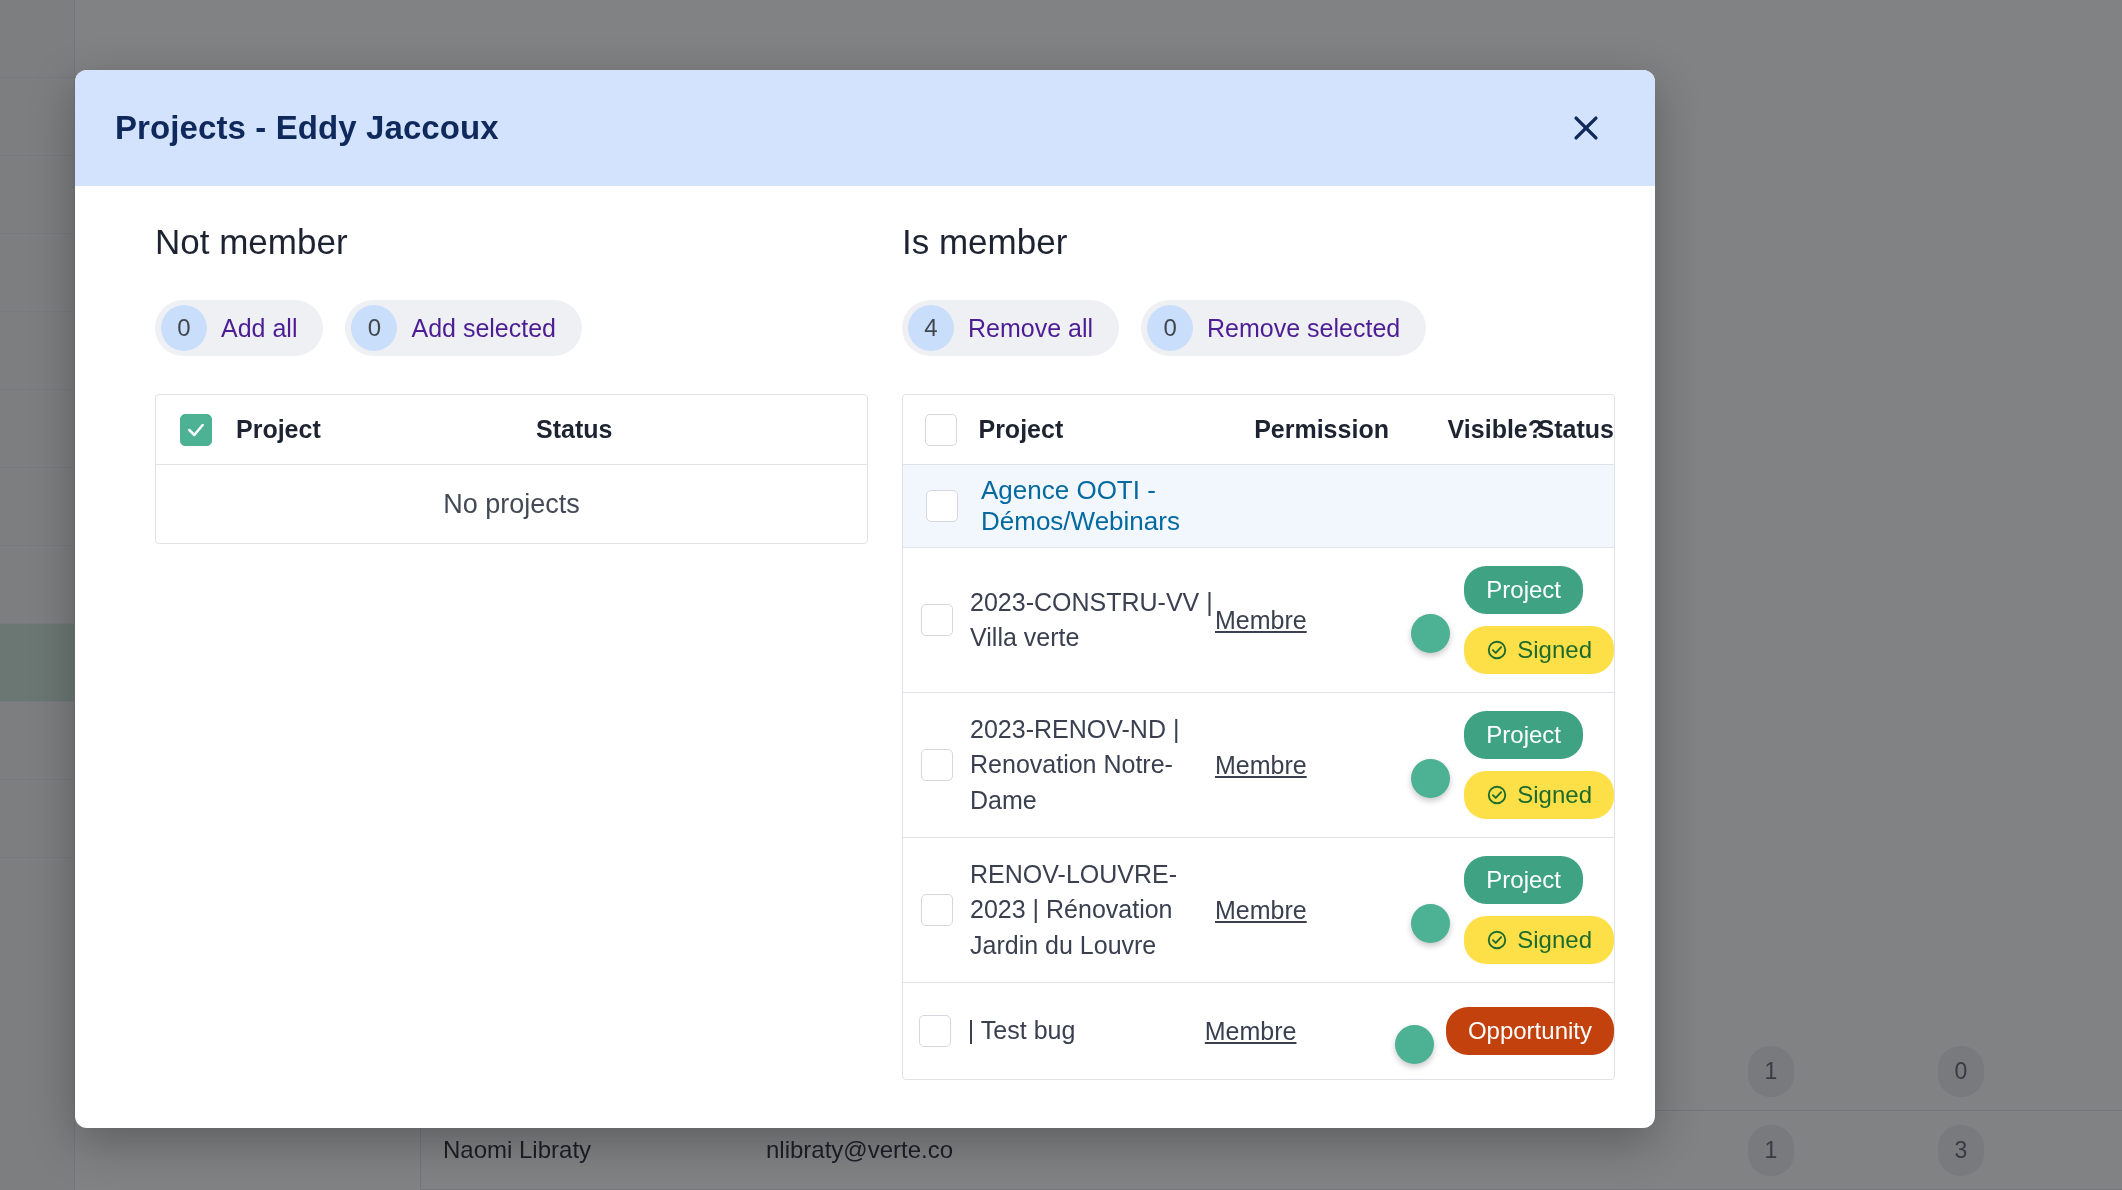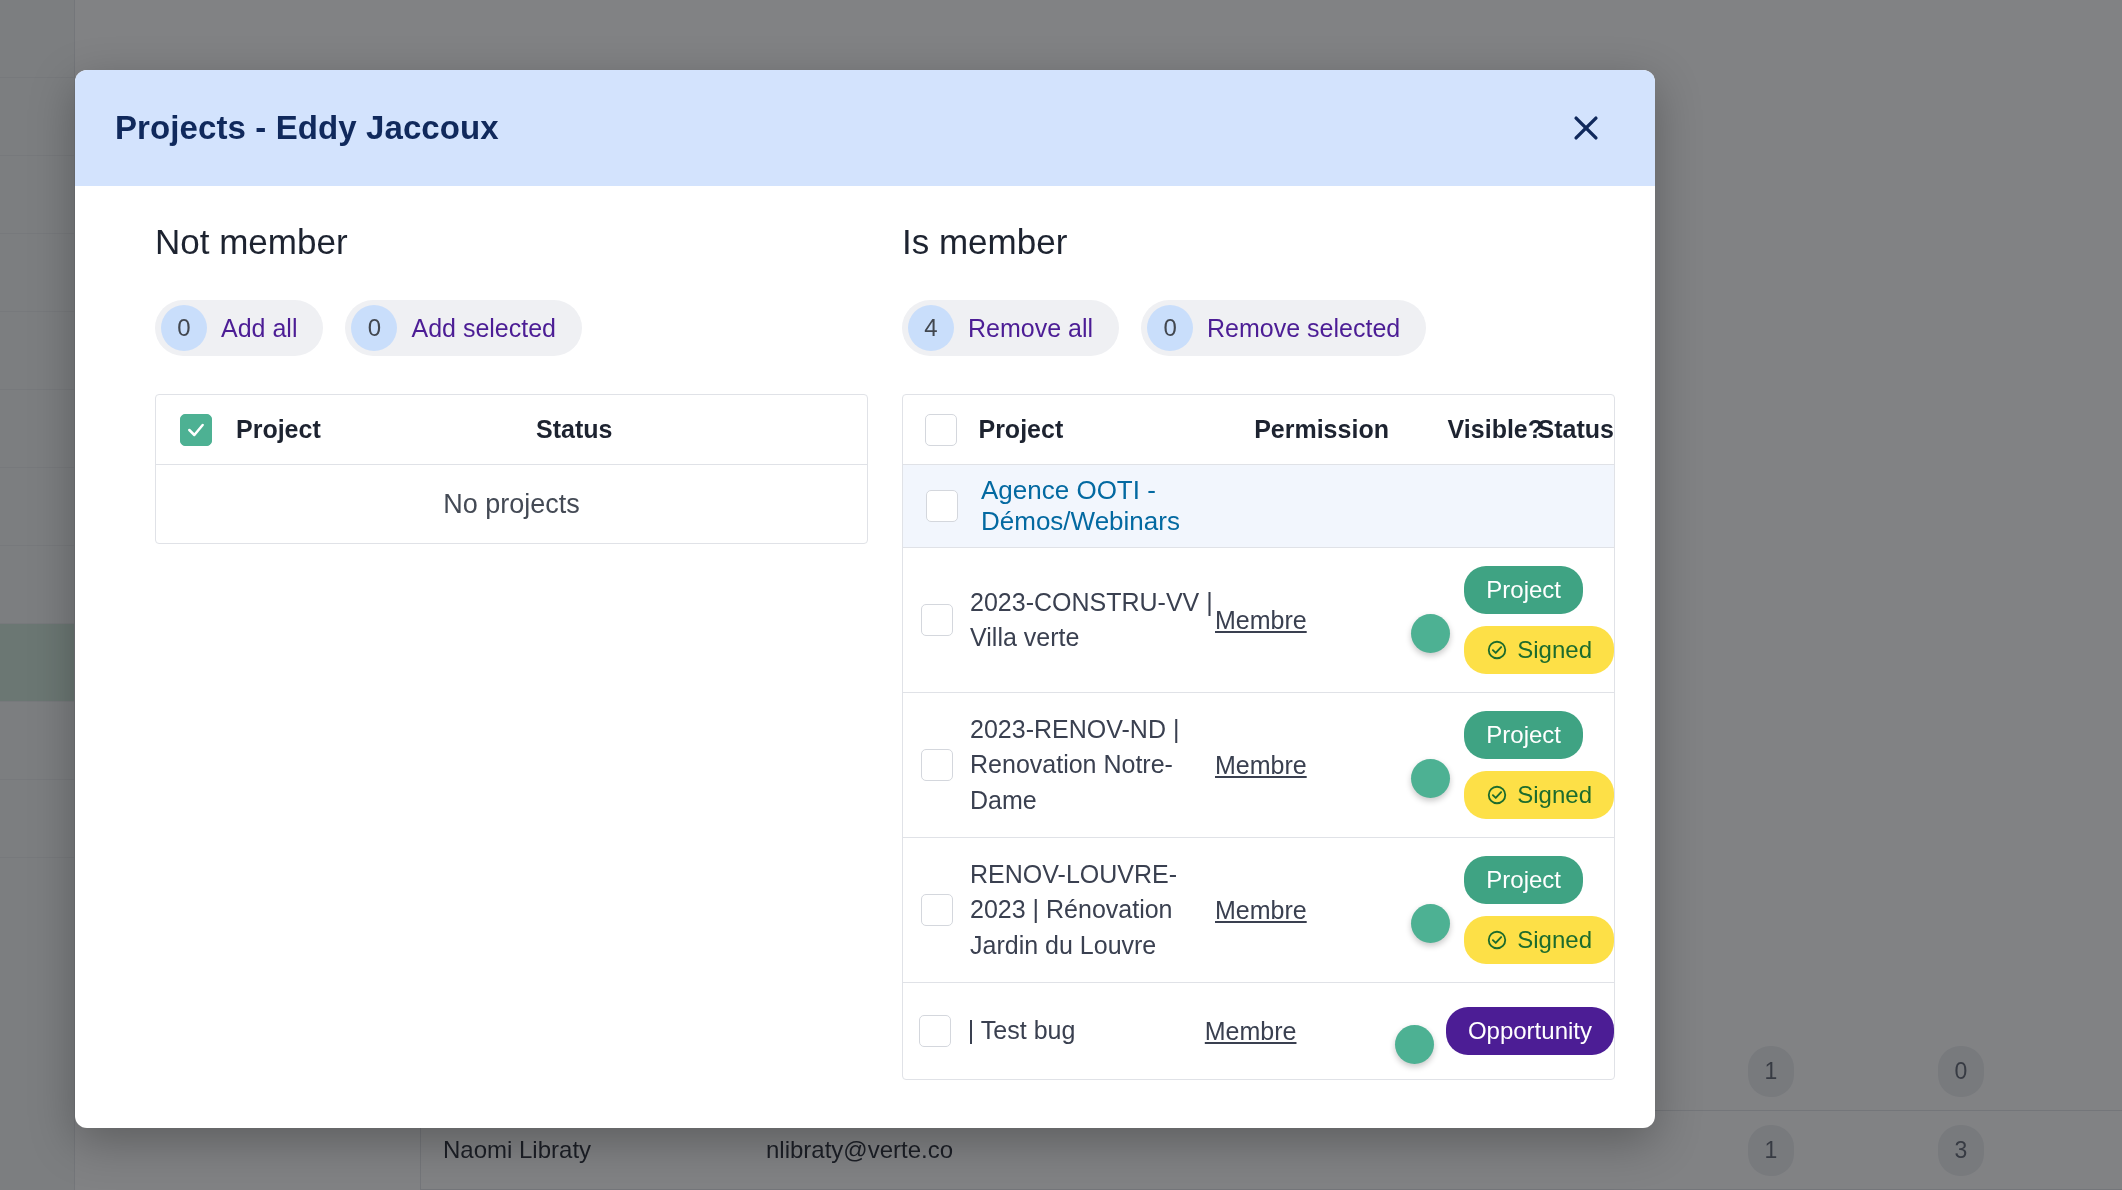--- a/index.html
+++ b/index.html
@@ -258,21 +258,21 @@
     display: inline-flex;
     align-items: center;
     gap: 9px;
     border-radius: 22px;
     font-size: 24px;
     padding: 10px 22px;
     white-space: nowrap;
   }
   .badge-project     { background: #3fa383; color: #ffffff; }
   .badge-signed      { background: #fde047; color: #1c6b2d; }
-  .badge-opportunity { background: #4c1d95; color: #ffffff; }
+  .badge-opportunity { background: #c2410c; color: #ffffff; }
 </style>
 </head>
 <body>
 
 <div id="app-background">
   <div id="bg-sidebar">
     <div class="bg-nav-item"></div>
     <div class="bg-nav-item"></div>
     <div class="bg-nav-item"></div>
     <div class="bg-nav-item"></div>

